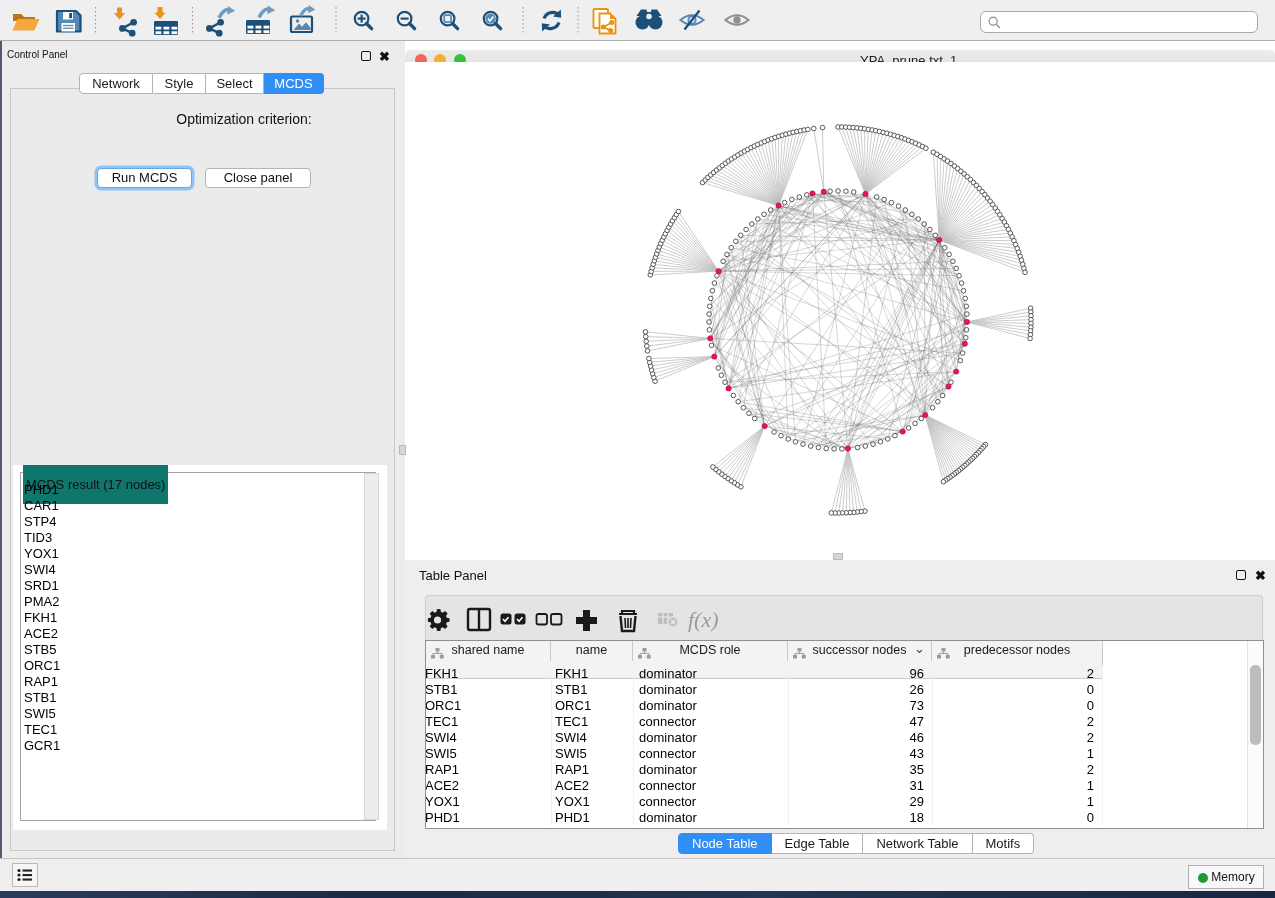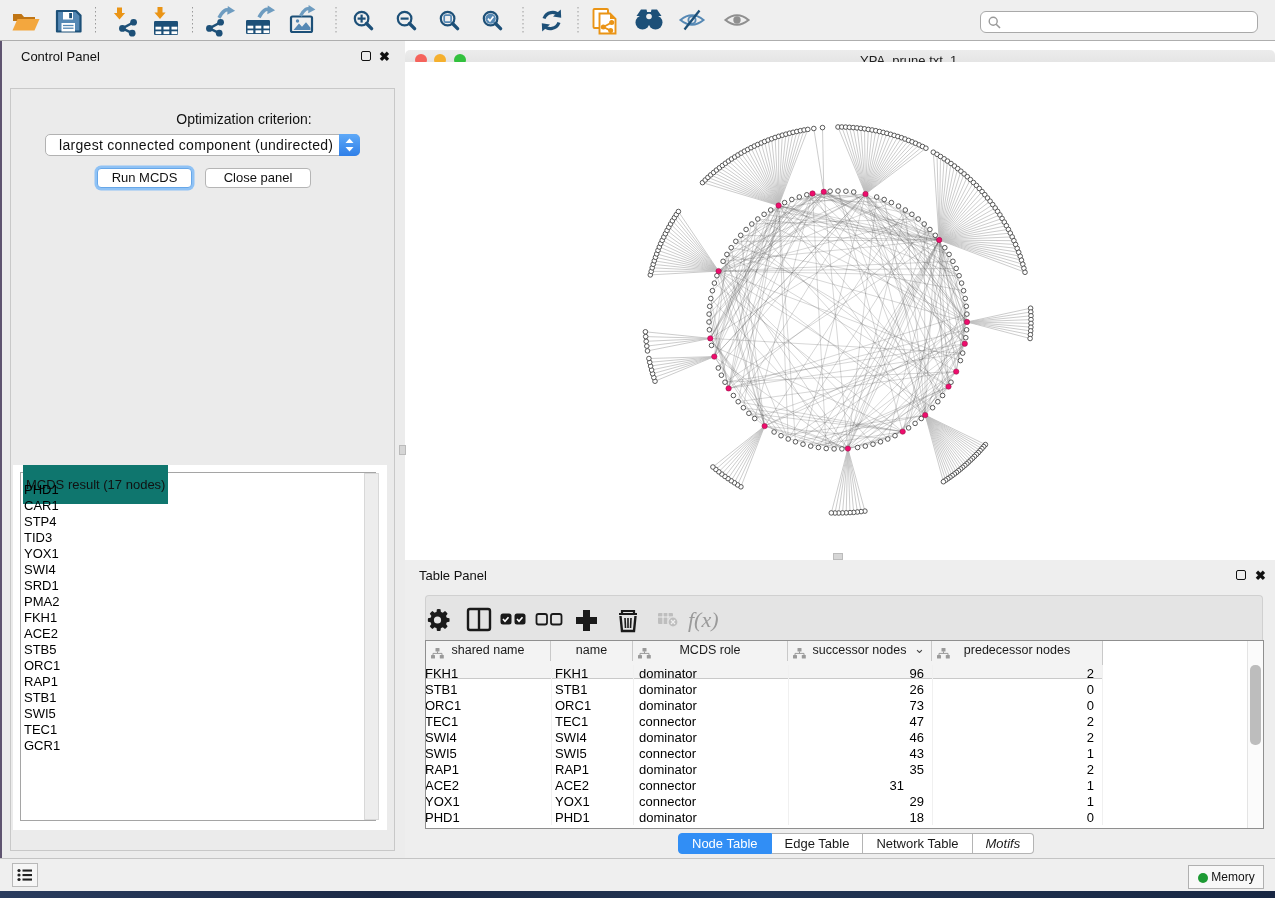--- a/index.html
+++ b/index.html
@@ -5,21 +5,21 @@
 * { margin:0; padding:0; box-sizing:border-box; }
 html,body { width:1275px; height:898px; overflow:hidden; }
 body { font-family:"Liberation Sans", sans-serif; background:#16213f; position:relative; }
 .abs { position:absolute; }
 #toolbar { left:0; top:0; width:1275px; height:41px; background:#efefef; border-bottom:1px solid #aeaeae; }
 #toolbar svg { position:absolute; top:0; left:0; }
 #searchbox { left:980px; top:11px; width:278px; height:22px; background:#fff; border:1px solid #a9a9a9; border-radius:6px; }
 #searchbox .mag { position:absolute; left:7px; top:4px; width:13px; height:13px; }
 #leftstrip { left:0; top:41px; width:2px; height:850px; background:#5f5470; }
 #ctrl { left:2px; top:41px; width:403px; height:817px; background:#ececec; }
-#ctrl-title { position:absolute; left:19px; top:8px; font-size:13px; color:#111; }
+#ctrl-title { position:absolute; left:5px; top:8px; font-size:10px; color:#111; }
 #ctrl-inner { position:absolute; left:8px; top:47px; width:385px; height:763px; border:1px solid #c8c8c8; background:#ebebeb; }
 #tabs { position:absolute; left:77px; top:32px; height:21px; display:flex; z-index:5; }
 #tabs .tab { height:21px; line-height:20px; font-size:13px; color:#1a1a1a; background:#fff; border:1px solid #b4b4b4; border-left:none; padding:0 14px; text-align:center; }
 #tabs .tab:first-child { border-left:1px solid #b4b4b4; border-radius:4px 0 0 4px; }
 #tabs .tab.sel { background:#318ef5; color:#fff; border-color:#318ef5; border-radius:0 4px 4px 0; }
 #optlabel { position:absolute; left:0; top:70px; width:484px; text-align:center; font-size:14px; color:#111; }
 #dropdown { position:absolute; left:43px; top:93px; width:315px; height:22px; background:#fff; border:1px solid #b2b2b2; border-radius:5px; font-size:14px; line-height:20px; color:#111; padding-left:13px; letter-spacing:0.3px; }
 #dd-btn { position:absolute; right:-1px; top:-1px; width:21px; height:22px; background:linear-gradient(#5ea9f8,#2f7fe8); border-radius:0 5px 5px 0; }
 .btn { position:absolute; height:20px; background:#fff; border:1px solid #b5b5b5; border-radius:4px; font-size:13px; line-height:18px; text-align:center; color:#111; }
 #btn-run { left:95px; top:127px; width:95px; box-shadow:0 0 0 2.5px #8fc2f5; border-color:#67a7e8; }
@@ -36,21 +36,21 @@
 #net-canvas { position:absolute; left:0; top:21px; width:870px; height:497px; background:#fff; }
 #vsplit-handle { position:absolute; left:-6px; top:404px; width:7px; height:10px; background:#d6d6d6; border:1px solid #bbb; }
 #hsplit-handle { position:absolute; left:428px; top:512px; width:10px; height:7px; background:#d6d6d6; border:1px solid #bbb; }
 #tablepanel { left:405px; top:560px; width:870px; height:298px; background:#eeeeee; }
 #tp-title { position:absolute; left:14px; top:8px; font-size:13px; color:#111; }
 #tp-toolbar { position:absolute; left:20px; top:35px; width:838px; height:47px; background:#e4e4e4; border:1px solid #d0d0d0; border-radius:4px 4px 0 0; border-bottom:none; }
 #tp-table { position:absolute; left:20px; top:80px; width:839px; height:189px; background:#fff; border:1px solid #8f8f8f; }
 #tp-tabs { position:absolute; left:256px; top:273px; height:21px; display:flex; }
 #tp-tabs .tab { height:21px; line-height:20px; font-size:13px; color:#1a1a1a; background:#fff; border:1px solid #b4b4b4; border-left:none; padding:0 13px; }
 #tp-tabs .tab:first-child { border-left:1px solid #b4b4b4; border-radius:4px 0 0 4px; background:#318ef5; color:#fff; border-color:#318ef5;margin-left:17px; }
-#tp-tabs .tab:last-child { border-radius:0 4px 4px 0;font-style:italic; }
+#tp-tabs .tab:last-child { border-radius:0 4px 4px 0; }
 #statusbar { left:0; top:858px; width:1275px; height:33px; background:#efefef; border-top:1px solid #c4c4c4; }
 #listbtn { position:absolute; left:12px; top:4px; width:26px; height:24px; background:#f6f6f6; border:1px solid #b9b9b9; }
 #membtn { position:absolute; right:11px; top:6px; width:76px; height:24px; background:#f8f8f8; border:1px solid #b0b0b0; font-size:12px; color:#111; line-height:22px; text-align:center; padding-left:14px; }
 #membtn .dot { position:absolute; left:9px; top:7px; width:10px; height:10px; border-radius:50%; background:#1d9a34; }
 .hdrbtn { position:absolute; width:10px; height:10px; border:1.5px solid #111; border-radius:2px; }
 .hdrx { position:absolute; font-size:13px; font-weight:bold; color:#111; }
 
 #tp-hdr { position:absolute; left:0; top:0; width:677px; height:38px; background:#f3f3f3; border-bottom:1px solid #c9c9c9; border-right:1px solid #c9c9c9; }
 .hcell { position:absolute; top:0; height:20px; border-right:1px solid #c9c9c9; font-size:12.5px; color:#1a1a1a; text-align:center; line-height:19px; }
 .hcell:last-child { border-right:none; }
@@ -183,27 +183,27 @@
         <line x1="8.2" y1="8.2" x2="12" y2="12" stroke="#999" stroke-width="1.6"></line>
       </svg>
     </div>
   </div>
 <div id="leftstrip" class="abs"></div>
 <div id="ctrl" class="abs">
   <div id="ctrl-title">Control Panel</div>
   <div class="hdrbtn" style="left:359px; top:10px;"></div>
   <div class="hdrx" style="left:377px; top:8px;">✖</div>
   <div id="ctrl-inner"></div>
+  <div id="tabs">
+    <div class="tab" style="width:74px; padding:0;">Network</div>
+    <div class="tab" style="width:53px; padding:0;">Style</div>
+    <div class="tab" style="width:58px; padding:0;">Select</div>
+    <div class="tab sel" style="width:60px; padding:0;">MCDS</div>
+  </div>
   <div id="optlabel">Optimization criterion:</div>
-  <div id="dropdown">largest connected component (undirected)
-    <div id="dd-btn"><svg width="21" height="22" viewBox="0 0 21 22">
-          <path d="M10.5 4.5 L14.5 9 h-8 z" fill="#fff"></path>
-          <path d="M10.5 17.5 L14.5 13 h-8 z" fill="#fff"></path>
-        </svg></div>
-  </div>
   <div class="btn" id="btn-run">Run MCDS</div>
   <div class="btn" id="btn-close">Close panel</div>
   <div id="mcds-box">
     <div id="mcds-border"></div>
     <div id="mcds-legend">MCDS result (17 nodes)</div>
     <div id="mcds-scroll"></div>
     <div id="mcds-list">PHD1<br>CAR1<br>STP4<br>TID3<br>YOX1<br>SWI4<br>SRD1<br>PMA2<br>FKH1<br>ACE2<br>STB5<br>ORC1<br>RAP1<br>STB1<br>SWI5<br>TEC1<br>GCR1</div>
   </div>
 </div>
 <div id="netpanel" class="abs">
@@ -674,21 +674,21 @@
           <span style="left:-1px;">RAP1</span>
           <span style="left:129px;">RAP1</span>
           <span style="left:213px;">dominator</span>
           <span class="num" style="left:362px; width:136px;">35</span>
           <span class="num" style="left:506px; width:162px;">2</span>
         </div>
         <div class="trow" style="top:112px;">
           <span style="left:-1px;">ACE2</span>
           <span style="left:129px;">ACE2</span>
           <span style="left:213px;">connector</span>
-          <span class="num" style="left:342px; width:136px;text-align:right;">31</span>
+          <span class="num" style="left:362px; width:136px;text-align:right;">31</span>
           <span class="num" style="left:506px; width:162px;">1</span>
         </div>
         <div class="trow" style="top:128px;">
           <span style="left:-1px;">YOX1</span>
           <span style="left:129px;">YOX1</span>
           <span style="left:213px;">connector</span>
           <span class="num" style="left:362px; width:136px;">29</span>
           <span class="num" style="left:506px; width:162px;">1</span>
         </div>
         <div class="trow" style="top:144px;">

